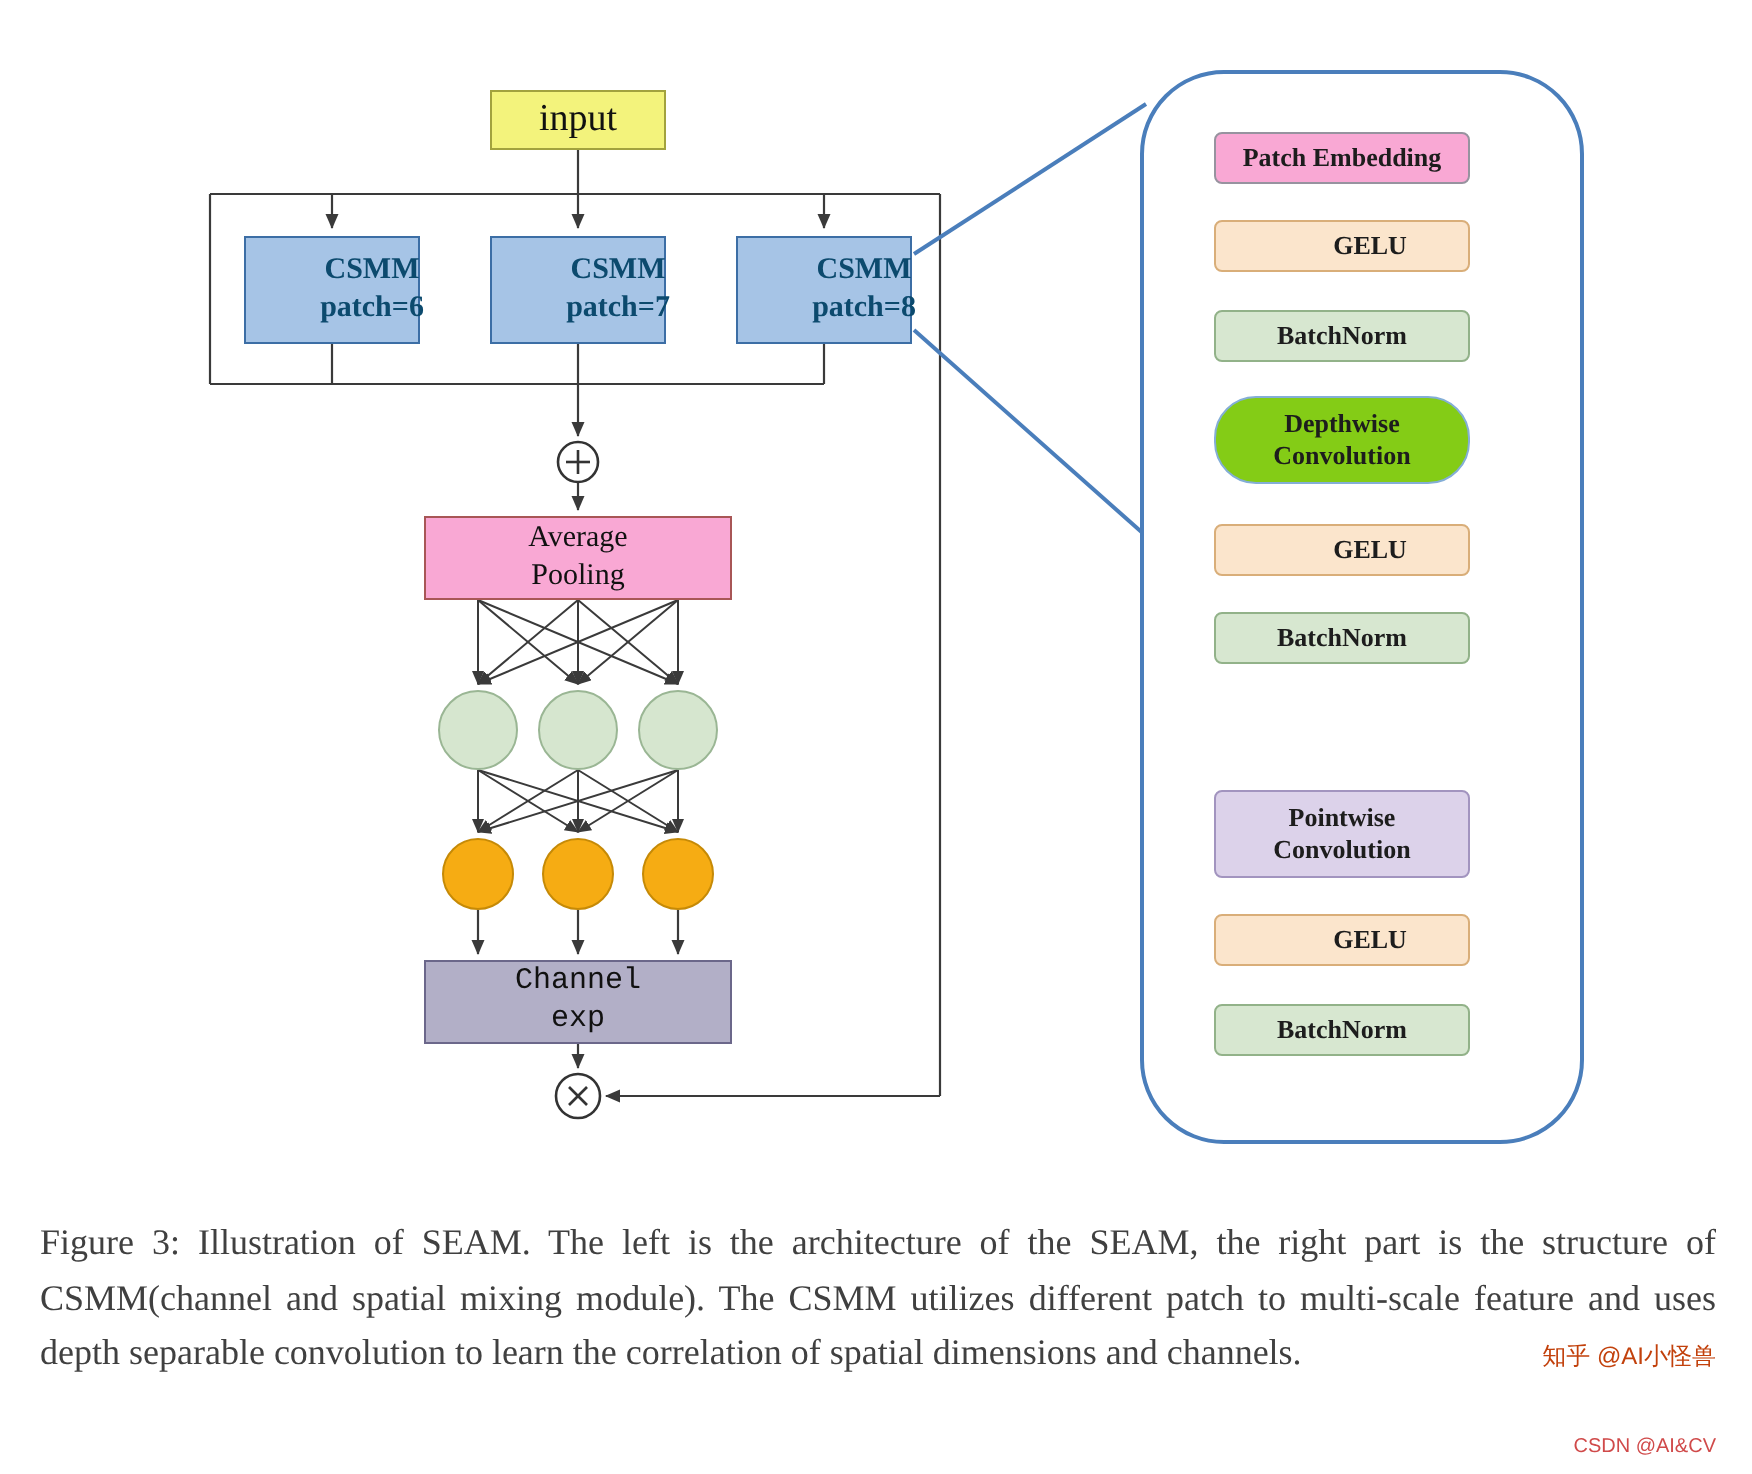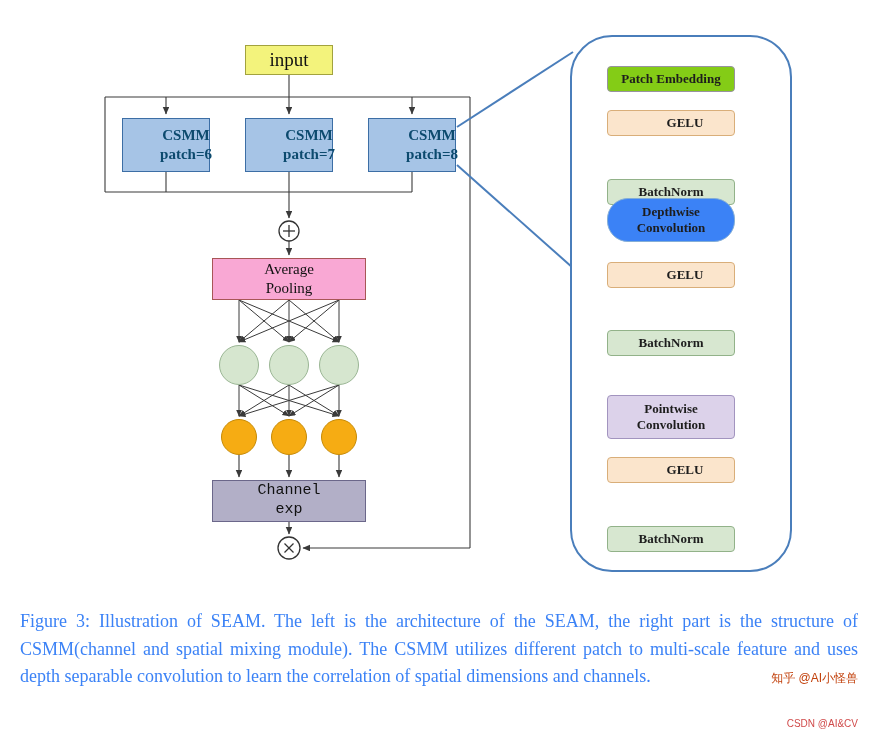--- a/index.html
+++ b/index.html
@@ -28,29 +28,29 @@
   
   .csmm-panel{
     position:absolute;left:570px;top:35px;width:222px;height:537px;
     box-sizing:border-box;border:2.5px solid #4a7ebb;border-radius:42px;background:#fff;
   }
   .rblk{
     position:absolute;left:607px;width:128px;box-sizing:border-box;
     border:1.3px solid;border-radius:4px;display:flex;align-items:center;justify-content:center;
     text-align:center;font-weight:bold;font-size:13px;color:#1d1d1d;
   }
-  .c-gray{background:#84cc16;border-color:#97939f;}
+  .c-gray{background:#f9a8d4;border-color:#97939f;}
   .c-peach{background:#fbe5cc;border-color:#d9ae79;padding-left:28px;}
-  .c-green{background:#d7e7d0;border-color:#92b289;margin-top:24px;}
-  .c-blue{background:#3b82f6;border-color:#84aed6;border-radius:21px;}
+  .c-green{background:#d7e7d0;border-color:#92b289;}
+  .c-blue{background:#84cc16;border-color:#84aed6;border-radius:21px;}
   .c-purple{background:#dcd2ea;border-color:#a294bf;}
   
   .caption{
     position:absolute;left:20px;top:608px;width:838px;
-    font-size:18px;line-height:1.53;color:#3b82f6;text-align:justify;
+    font-size:18px;line-height:1.53;color:#404040;text-align:justify;
   }
   
   .wm-zhihu{
     position:absolute;right:18px;top:670px;font-size:12px;color:#c2410c;
     font-family:"Liberation Sans",sans-serif;
   }
   .wm-csdn{
     position:absolute;right:18px;top:718px;font-size:10px;color:#d04a4a;
     font-family:Liberation Sans, sans-serif;
   }

